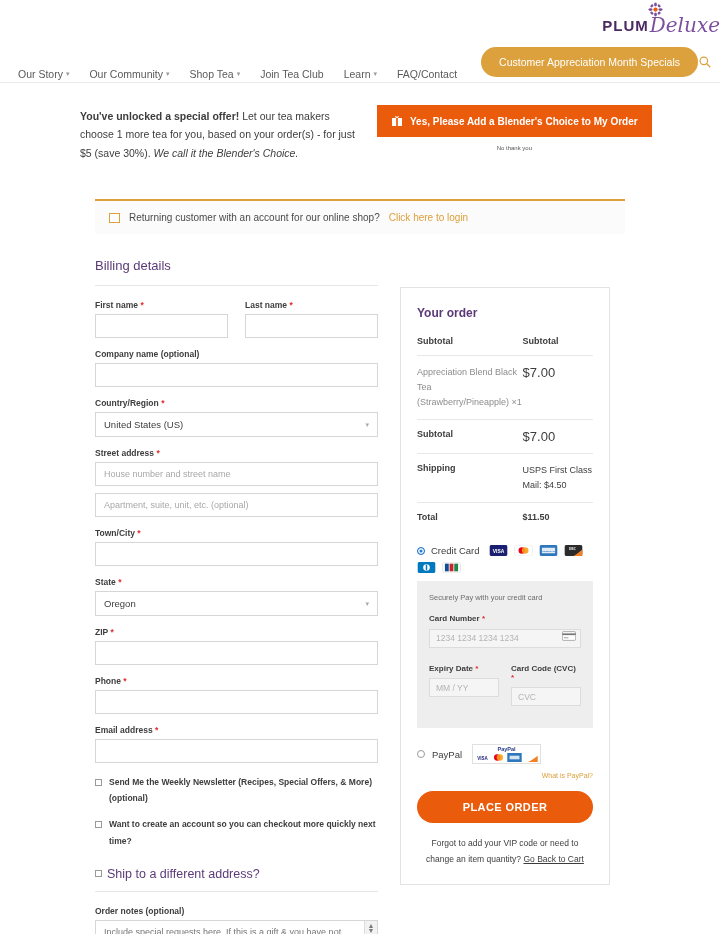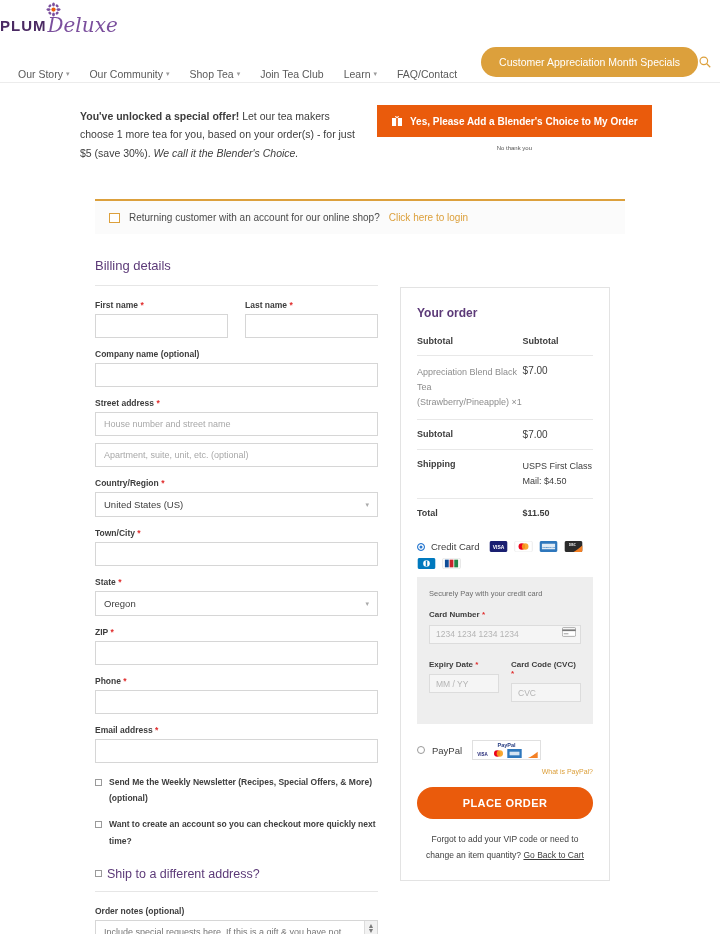--- a/index.html
+++ b/index.html
@@ -8,21 +8,21 @@
     width:720px; height:934px;
     background:#ffffff;
     font-family:"Liberation Sans", sans-serif;
     color:#4b4b4b;
     overflow:hidden;
     position:relative;
   }
 
   
   .header { width:100%; background:#fff; padding-top:6px; }
-  .logo-wrap { display:flex; justify-content:flex-start; align-items:center; height:36px; }
+  .logo-wrap { display:flex; justify-content:flex-end; align-items:center; height:36px; }
   .logo { display:flex; align-items:flex-end; position:relative; }
   .logo-flower { position:absolute; left:46px; top:-13px; width:15px; height:15px; }
   .logo-plum {
     font-family:"Liberation Sans", sans-serif;
     font-weight:bold; font-size:15px; letter-spacing:1px;
     color:#4b2a63; line-height:1;
   }
   .logo-deluxe {
     font-family:"DejaVu Serif", serif;
     font-style:italic; font-size:20px; color:#7b4f9d;
@@ -174,21 +174,21 @@
     border:1px solid #e3e3e3; background:#fff;
     padding:18px 16px 16px 16px;
     margin-top:29px;
   }
   .order-title { font-size:12px; color:#5c3a78; margin:0 0 16px 0; }
   .otbl { width:100%; border-collapse:collapse; }
   .otbl td, .otbl th { padding:9px 0; vertical-align:top; text-align:left; }
   .otbl th { font-size:9px; font-weight:bold; color:#3d3d3d; padding-top:0; }
   .otbl .brd { border-top:1px solid #e8e8e8; }
   .o-prod { font-size:9px; color:#8d8d8d; line-height:1.65; width:60%; }
-  .o-val { font-size:10px; color:#3d3d3d; }
+  .o-val { font-size:13px; color:#3d3d3d; }
   .o-lbl { font-size:9px; font-weight:bold; color:#3d3d3d; }
   .o-ship { font-size:9px; color:#3d3d3d; text-align:right; line-height:1.7; }
 
   .pay-row { display:flex; align-items:center; flex-wrap:wrap; gap:6px; margin-top:14px; }
   .radio {
     width:8px; height:8px; border-radius:50%;
     border:1px solid #9a9a9a; background:#fff; flex:none; cursor:pointer;
     position:relative;
   }
   .radio.on { border-color:#2878d0; background:#2878d0; box-shadow:inset 0 0 0 1.5px #fff; }
@@ -339,38 +339,38 @@
         </label>
         <input class="inp" type="text" value="" style="">
       </div>
     </div>
 
     <div class="fld">
       <label class="fld-label">Company name (optional)</label>
       <input class="inp" type="text" value="" style="">
     </div>
 
-    <div class="fld inp-stack">
-      <label class="fld-label">
-        <span>Street address</span>
-        <span class="req">*</span>
-      </label>
-      <input class="inp" type="text" placeholder="House number and street name" style="">
-      <input class="inp" type="text" placeholder="Apartment, suite, unit, etc. (optional)" style="">
-    </div>
-
     <div class="fld">
       <label class="fld-label">
         <span>Country/Region</span>
         <span class="req">*</span>
       </label>
       <div class="sel">
         <span>United States (US)</span>
         <span class="sel-caret">▾</span>
       </div>
+    </div>
+
+    <div class="fld inp-stack">
+      <label class="fld-label">
+        <span>Street address</span>
+        <span class="req">*</span>
+      </label>
+      <input class="inp" type="text" placeholder="House number and street name" style="">
+      <input class="inp" type="text" placeholder="Apartment, suite, unit, etc. (optional)" style="">
     </div>
 
     <div class="fld">
       <label class="fld-label">
         <span>Town/City</span>
         <span class="req">*</span>
       </label>
       <input class="inp" type="text" value="" style="">
     </div>
 

